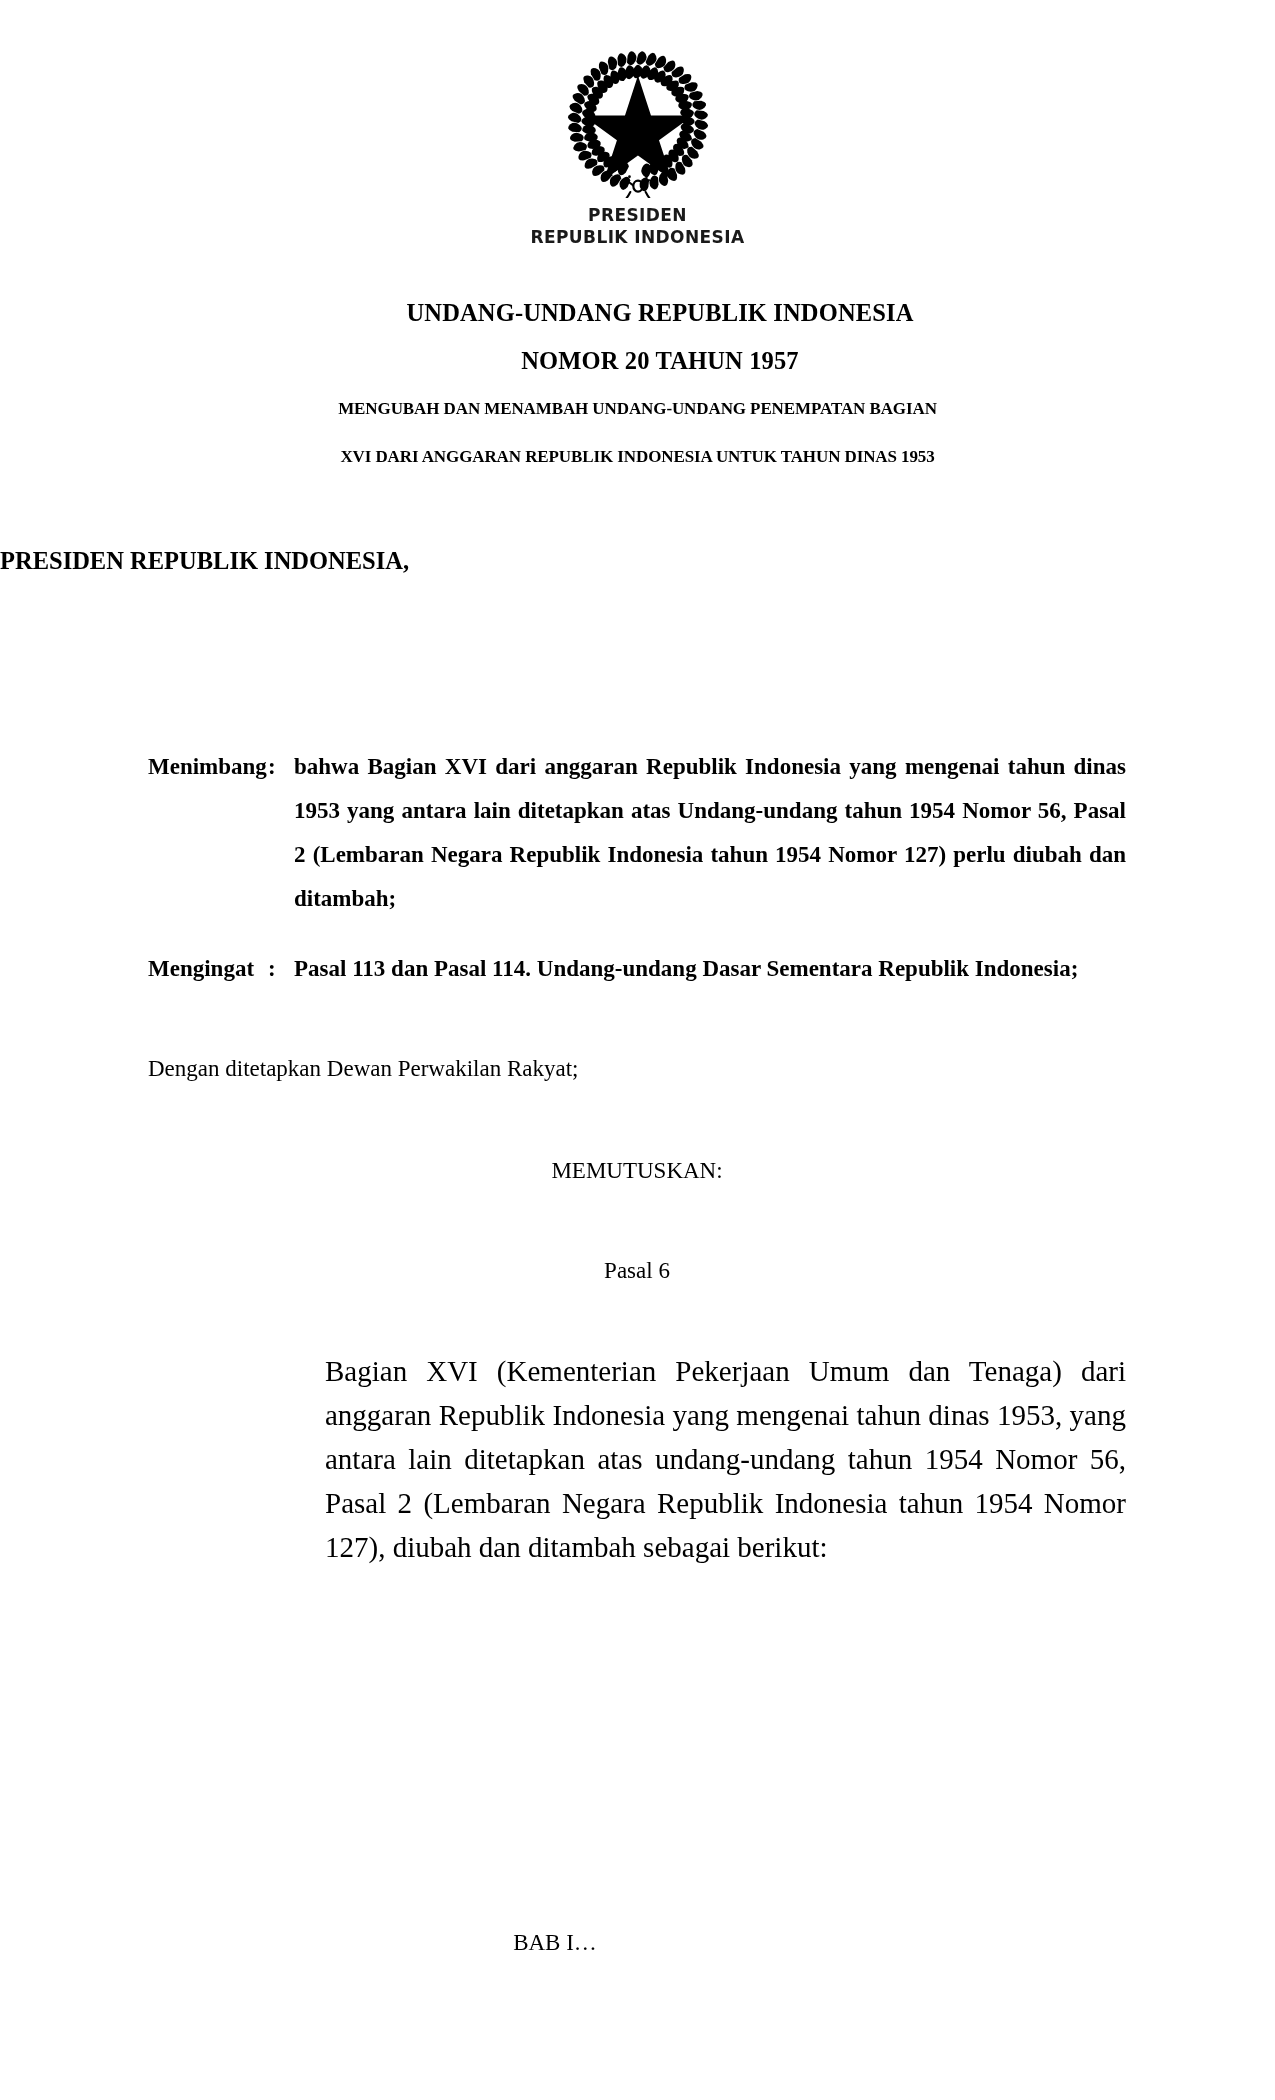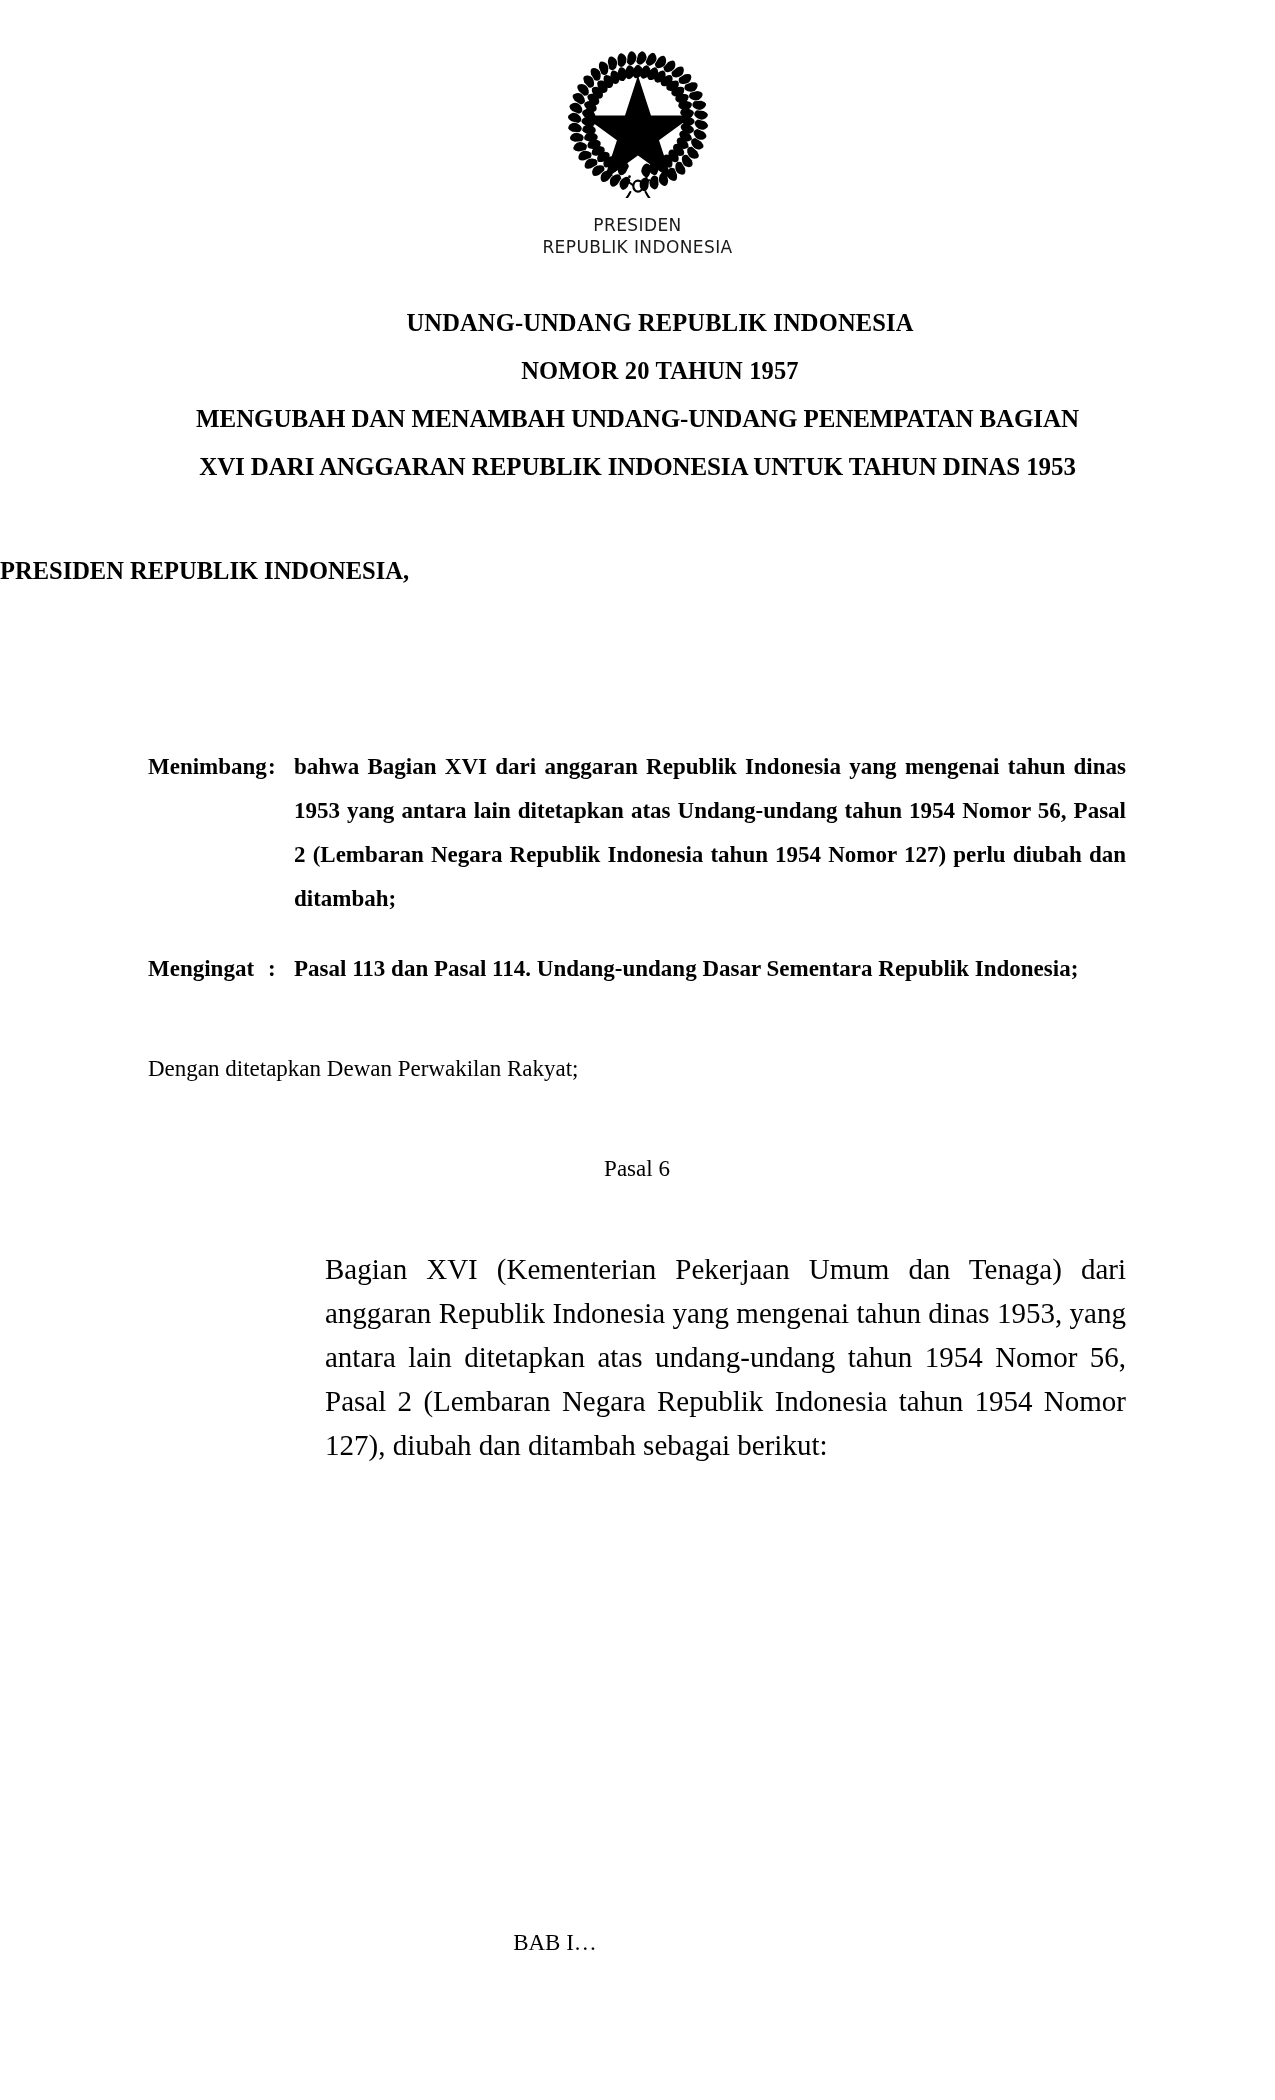--- a/index.html
+++ b/index.html
@@ -31,45 +31,45 @@
     display: flex;
     flex-direction: column;
     align-items: center;
   }
   .emblem {
     width: 172px;
     height: 150px;
     display: block;
   }
   .emblem-caption {
-    margin-top: 16px;
+    margin-top: 6px;
     text-align: center;
     font-family: "DejaVu Sans", "Liberation Sans", sans-serif;
     font-size: 17px;
     line-height: 1.32;
     letter-spacing: 0.4px;
     color: #1a1a1a;
-    font-weight: 400;
+    font-weight: 700;
   }
 
   
   .title-block {
     margin-top: 40px;
     text-align: center;
   }
   .title-line {
     font-weight: bold;
     font-size: 24.5px;
     line-height: 48px;
     letter-spacing: 0.15px;
     margin-left: 45px;
   }
   .title-long {
     font-weight: bold;
-    font-size: 25px;
+    font-size: 17px;
     line-height: 48px;
     letter-spacing: -0.1px;
   }
 
   .presiden-line {
     margin-top: 56px;
     font-weight: bold;
     font-size: 24.5px;
     line-height: 48px;
   }
@@ -282,20 +282,21 @@
     </div>
 
     <div class="clause">
       <div class="clause-label">Mengingat</div>
       <div class="clause-colon">:</div>
       <div class="clause-body">Pasal 113 dan Pasal 114. Undang-undang Dasar Sementara Republik Indonesia;</div>
     </div>
 
     <div class="plain-line">Dengan ditetapkan Dewan Perwakilan Rakyat;</div>
 
+    <div class="centered-line memutuskan">MEMUTUSKAN:</div>
 
     <div class="centered-line pasal">Pasal 6</div>
 
     <div class="indent-para">Bagian XVI (Kementerian Pekerjaan Umum dan Tenaga) dari anggaran Republik Indonesia yang mengenai tahun dinas 1953, yang antara lain ditetapkan atas undang-undang tahun 1954 Nomor 56, Pasal 2 (Lembaran Negara Republik Indonesia tahun 1954 Nomor 127), diubah dan ditambah sebagai berikut:</div>
   </div>
 
   <div class="footer">BAB I…</div>
 
 </div>
 

